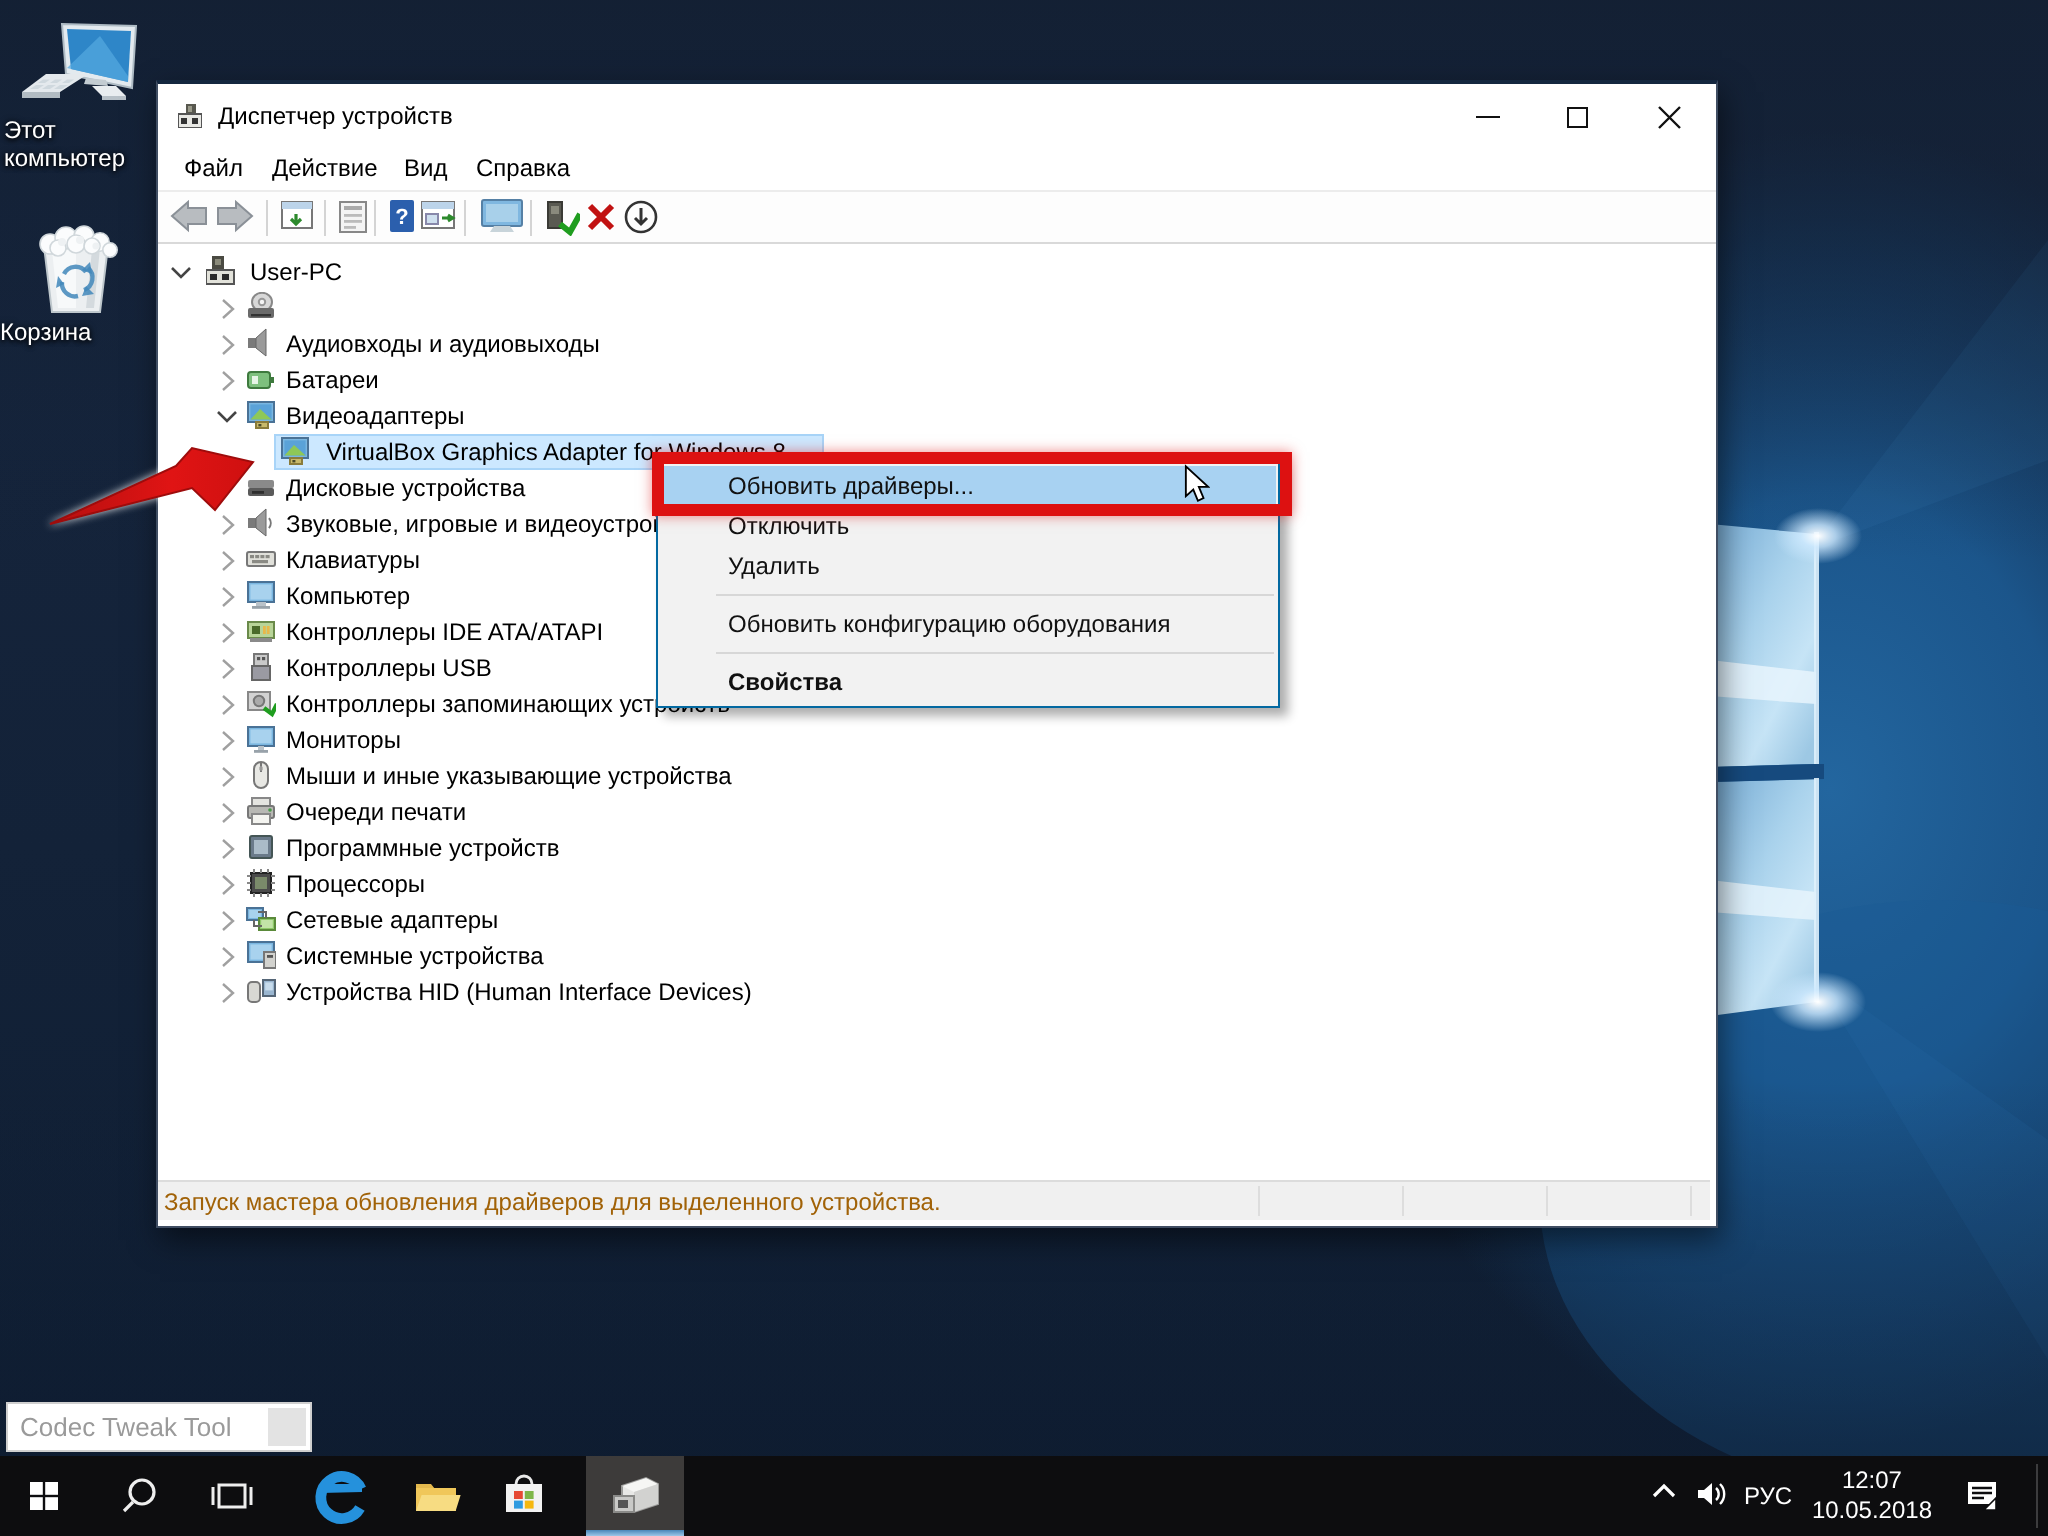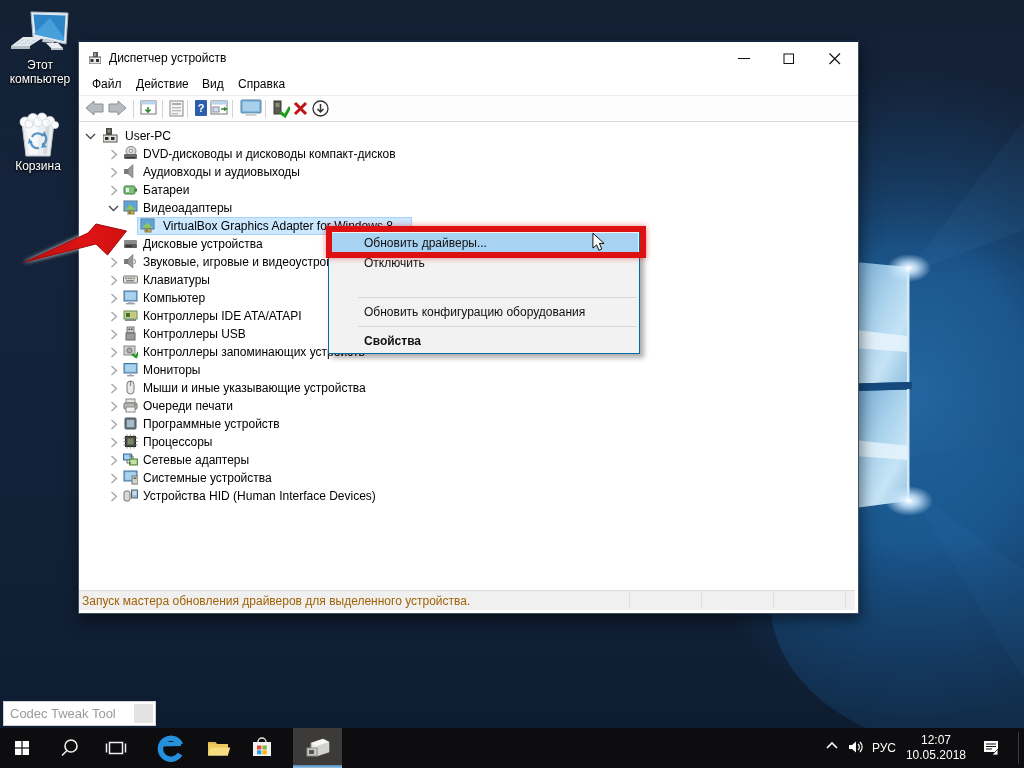--- a/index.html
+++ b/index.html
@@ -1,17 +1,17 @@
 <!DOCTYPE html>
 <html><head><meta charset="utf-8"><style>
 *{margin:0;padding:0;box-sizing:border-box}
 html,body{width:1024px;height:768px;overflow:hidden}
 body{font-family:"Liberation Sans",sans-serif;position:relative;background:#0f1e33}
 #wall{position:absolute;left:0;top:0;width:1024px;height:768px}
-.dicon{position:absolute;width:76px;text-align:center;color:#fff;font-size:12px;text-shadow:0 1px 2px rgba(0,0,0,.9),0 0 3px rgba(0,0,0,.8)}
+.dicon{position:absolute;width:76px;text-align:left;color:#fff;font-size:12px;text-shadow:0 1px 2px rgba(0,0,0,.9),0 0 3px rgba(0,0,0,.8)}
 #ctt{position:absolute;left:3px;top:701px;width:153px;height:25px;background:#fff;border:1px solid #cfcfcf;color:#9a9a9a;font-size:13px;line-height:23px;padding-left:6px}
 #ctt .b{position:absolute;right:2px;top:2px;width:19px;height:19px;background:#e3e3e3}
 
 #win{position:absolute;left:78px;top:40px;width:781px;height:574px;background:#fff;border:1px solid #404e63;border-top:2px solid #14273f;box-shadow:2px 6px 14px rgba(0,0,0,.5)}
 #title{position:absolute;left:0;top:0;width:100%;height:31px;background:#fff;color:#000;font-size:12px}
 #title .txt{position:absolute;left:30px;top:9px}
 #menubar{position:absolute;left:0;top:31px;width:100%;height:22px;background:#fff;font-size:12px;color:#000000}
 #menubar span{position:absolute;top:4px}
 #toolbar{position:absolute;left:0;top:53px;width:100%;height:27px;background:#fdfdfd;border-top:1px solid #ececec;border-bottom:1px solid #d9d9d9}
 #toolbar .sep{position:absolute;top:4px;width:1px;height:18px;background:#d4d4d4}
@@ -246,21 +246,20 @@
       <div class="row" style="top:21.5px;left:0;width:100%">
         <svg class="chev" style="left:31px" width="8" height="11" viewBox="0 0 8 11">
           <path d="M1.5 1 L6.5 5.5 L1.5 10" fill="none" stroke="#a0a0a0" stroke-width="1.2"></path>
         </svg>
         <svg class="ticon" style="left:44px" width="15" height="15" viewBox="0 0 15 15">
           <ellipse cx="8" cy="5" rx="5" ry="4.6" fill="#d8d8d8" stroke="#888"></ellipse>
           <circle cx="8" cy="5" r="1.6" fill="#f4f4f4" stroke="#999"></circle>
           <rect x="1" y="8" width="13" height="5" rx="1" fill="#6a6a6a"></rect>
           <rect x="2.5" y="11" width="10" height="1.2" fill="#333"></rect>
         </svg>
-        <span class="lbl" style="left:64px">DVD-дисководы и дисководы компакт-дисков</span>
       </div>
       <div class="row" style="top:39.5px;left:0;width:100%">
         <svg class="chev" style="left:31px" width="8" height="11" viewBox="0 0 8 11">
           <path d="M1.5 1 L6.5 5.5 L1.5 10" fill="none" stroke="#a0a0a0" stroke-width="1.2"></path>
         </svg>
         <svg class="ticon" style="left:44px" width="15" height="15" viewBox="0 0 15 15">
           <rect x="1" y="5" width="4" height="5" fill="#7a7a7a"></rect>
           <polygon points="5,5 10,0.5 10,14 5,10" fill="#9a9a9a" stroke="#666" stroke-width="0.5"></polygon>
         </svg>
         <span class="lbl" style="left:64px">Аудиовходы и аудиовыходы</span>
@@ -496,20 +495,21 @@
         <stop offset="0.6" stop-color="#e01414"></stop>
         <stop offset="1" stop-color="#cf1010"></stop>
       </linearGradient>
     </defs>
   <polygon points="11,50 74,21 82,12 112.5,19 93.5,43 82,32" fill="url(#ag)" stroke="#9e0c0c" stroke-width="1" filter="drop-shadow(0 0 2px rgba(255,255,255,0.85))"></polygon>
 </svg>
 
 <div id="ctx">
   <div class="mi" style="top:2px;background:#a8d2f2">Обновить драйверы...</div>
   <div class="mi" style="top:22px">Отключить</div>
+  <div class="mi" style="top:42px">Удалить</div>
   <div class="ms" style="top:66px"></div>
   <div class="mi" style="top:71px">Обновить конфигурацию оборудования</div>
   <div class="ms" style="top:95px"></div>
   <div class="mi" style="top:100px;font-weight:bold">Свойства</div>
 </div>
 <div id="redrect"></div>
 <svg id="cursor" width="13" height="21" viewBox="0 0 14 22">
     <path d="M1 1 L1 17 L5 13.5 L7.5 19.5 L10.5 18 L8 12 L13 12 Z" fill="#fff" stroke="#000" stroke-width="1"></path>
   </svg>
 

